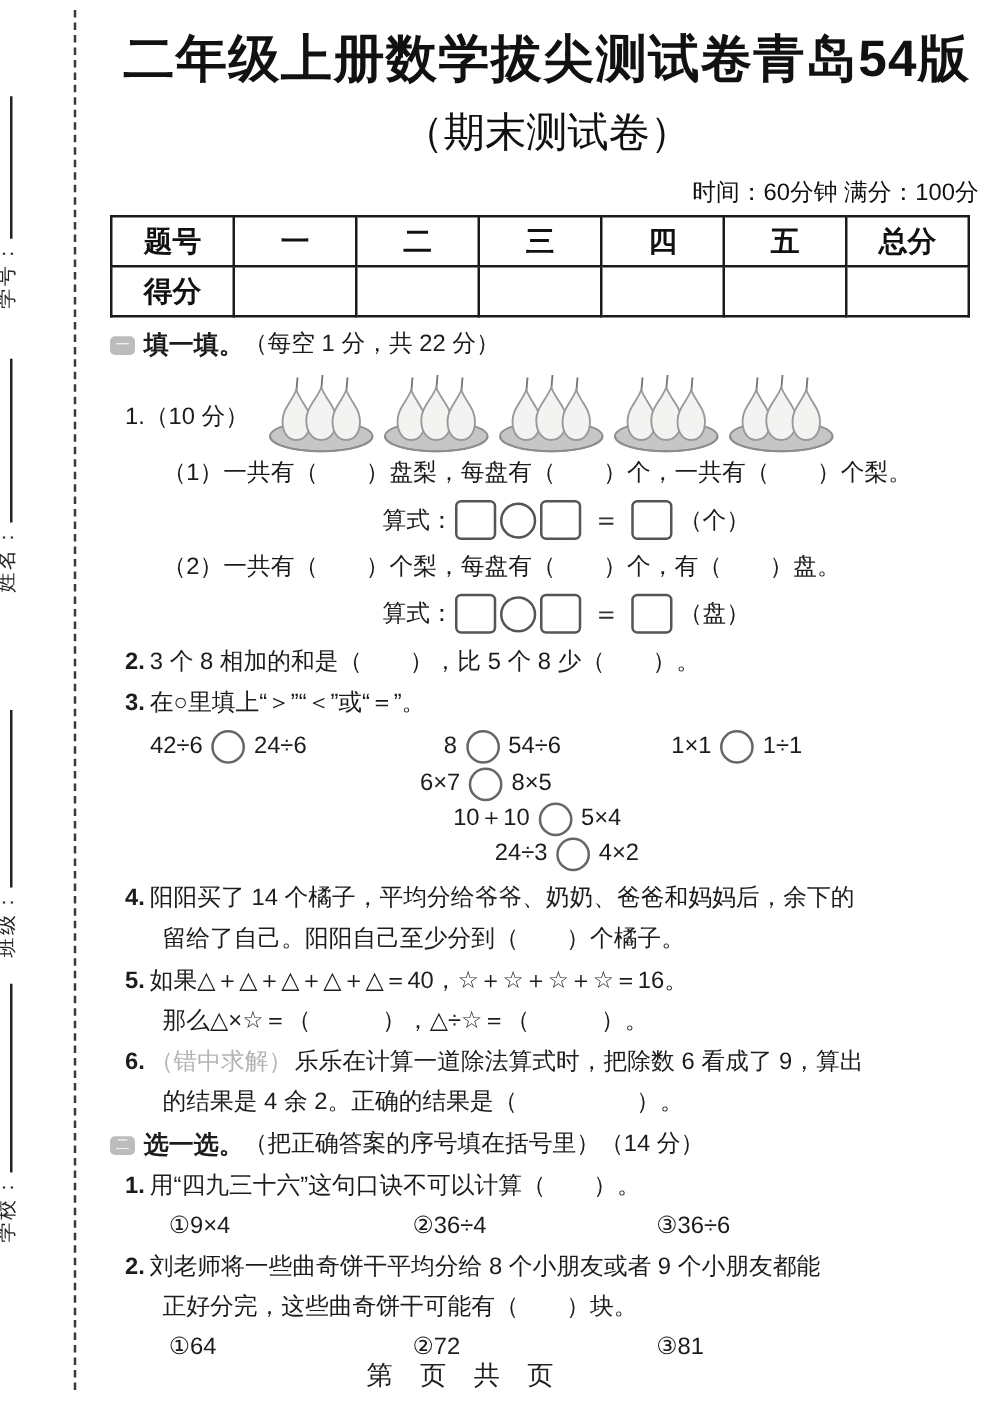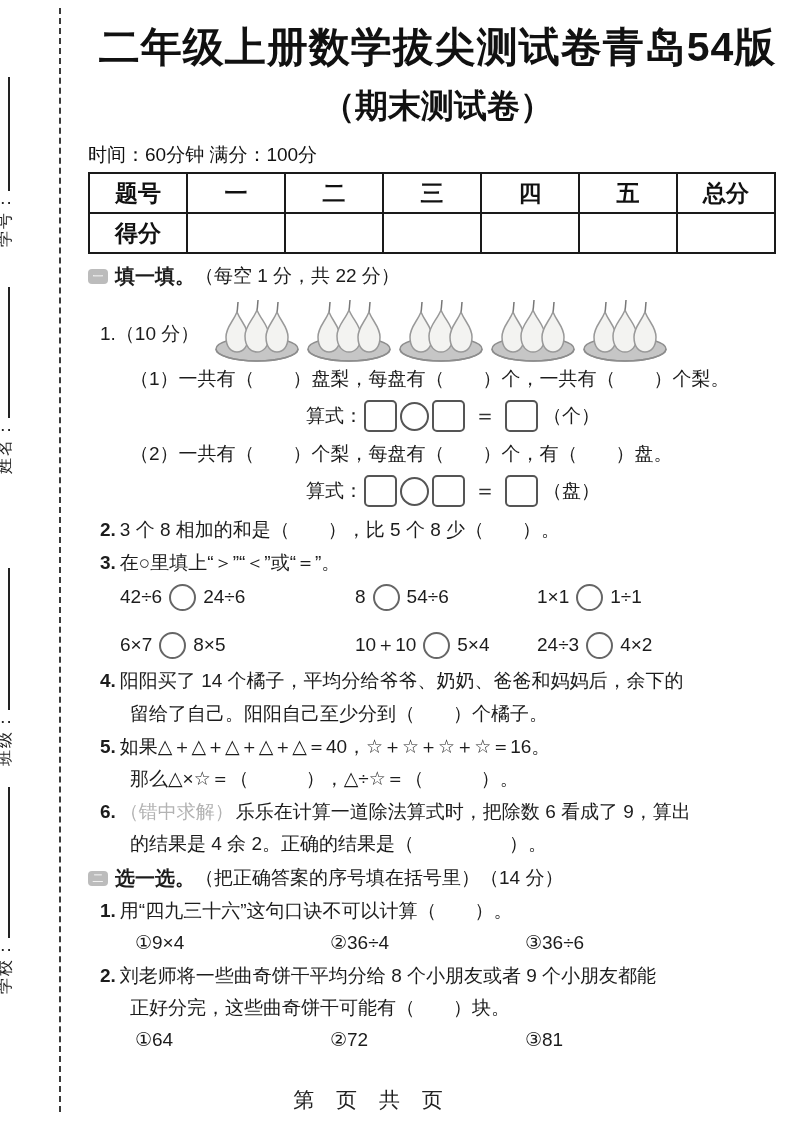--- a/index.html
+++ b/index.html
@@ -16,22 +16,22 @@
     transform:rotate(-90deg);transform-origin:0 100%;
   }
   .sfield .fill-line{flex:1 1 auto;height:15px;border-bottom:2px solid #222;margin-left:2px;}
   .sf1{top:225px;width:170px;}
   .sf2{top:452px;width:187px;}
   .sf3{top:744px;width:198px;}
   .sf4{top:972px;width:207px;}
   
   .main{position:absolute;left:88px;top:0;width:699px;}
   .title{margin-top:22px;font-size:41px;line-height:50px;font-weight:700;text-align:center;letter-spacing:1px;color:#111;}
-  .subtitle{margin-top:12px;font-size:33px;line-height:44px;font-weight:700;text-align:center;color:#111;}
-  .meta{margin-top:16px;font-size:19px;line-height:22px;text-align:left;padding-right:4px;color:#111;}
+  .subtitle{margin-top:12px;font-size:33px;line-height:44px;font-weight:400;text-align:center;color:#111;}
+  .meta{margin-top:16px;font-size:19px;line-height:22px;text-align:right;padding-right:4px;color:#111;}
   
   table.score{border-collapse:collapse;margin-top:6px;width:688px;table-layout:fixed;border-radius:26px;}
   table.score td{border:2px solid #1a1a1a;height:38px;text-align:center;font-size:23px;font-weight:600;color:#111;padding:0;}
   
   .sec{display:flex;align-items:center;font-size:19px;line-height:24px;}
   .badge{width:20px;height:15px;border-radius:4px;background:#bcbcbc;color:#fff;
          font-size:11px;line-height:15px;text-align:center;margin-right:7px;flex:0 0 auto;}
   .sec .sec-title{font-weight:700;font-size:20px;}
   
   .qline{font-size:19px;line-height:24px;padding-left:12px;display:flex;align-items:baseline;}
@@ -55,21 +55,21 @@
   .cmp-cell.c0{width:235px;text-align:center;}
   .cmp-cell.c1{width:182px;}
   .cmp-circle{width:23px;height:23px;border:2px solid #666;border-radius:50%;margin:0 7px;flex:0 0 auto;}
   
   .opt-row{display:flex;padding-left:47px;font-size:19px;line-height:24px;}
   .opt-row .opt{width:195px;}
   
   .footer{position:absolute;left:72px;top:1086px;width:600px;text-align:center;
           font-size:21px;letter-spacing:8px;color:#222;}
   
-  .mt3{margin-top:3px;}.mt6{margin-top:20px;}.mt8{margin-top:8px;}.mt9{margin-top:9px;}
+  .mt3{margin-top:3px;}.mt6{margin-top:2px;flex-direction:column;}.mt8{margin-top:8px;}.mt9{margin-top:9px;}
   .mt10{margin-top:10px;}
 </style>
 </head>
 <body>
 
 <div class="vdash"></div>
 
 <div class="sfield sf1">
   <span>学号：</span>
   <span class="fill-line"></span>

